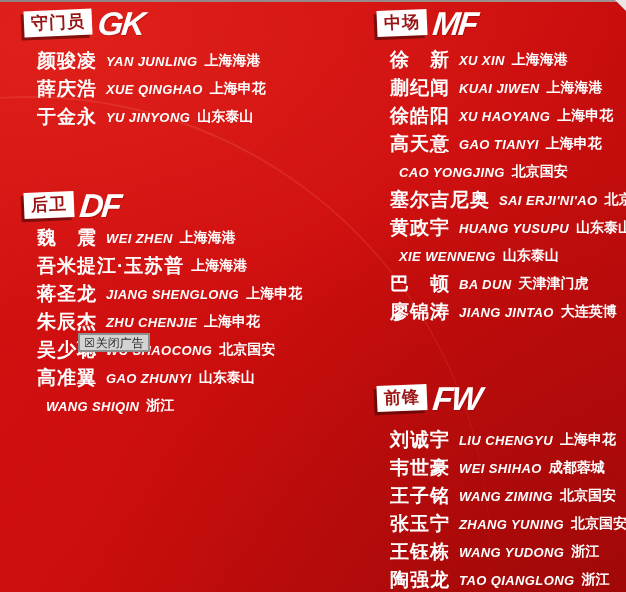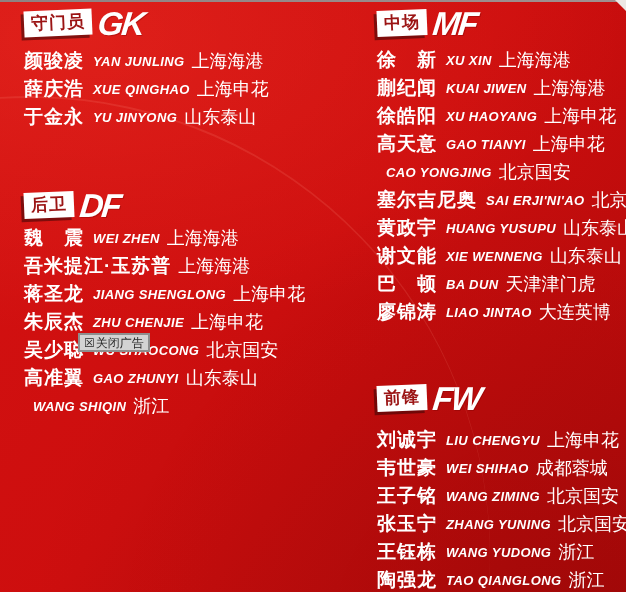--- a/index.html
+++ b/index.html
@@ -30,29 +30,29 @@
 
   .hdr{display:flex;align-items:center;height:30px;}
   .badge{display:inline-block;background:#fff;color:#9b1414;
     font-weight:bold;font-size:17px;line-height:1;letter-spacing:1px;
     padding:4px 7px 5px;transform:rotate(-2.5deg);
     box-shadow:-3px 3px 0 rgba(55,5,5,0.55);}
   .big{color:#fff;font-size:33px;font-weight:800;font-style:italic;
     letter-spacing:-2px;line-height:1;margin-left:6px;
     transform:skewX(-6deg);text-shadow:1px 1px 0 rgba(120,0,0,0.35);}
 
-  ul.players{list-style:none;margin:0;padding:0;}
+  ul.players{list-style:none;margin:13px;padding:0;}
   #sec-gk ul.players{margin-top:9px;}
   #sec-df ul.players{margin-top:4px;}
   #sec-mf ul.players{margin-top:8px;}
   #sec-fw ul.players{margin-top:13px;}
   .row{height:28px;display:flex;align-items:center;white-space:nowrap;}
   .cn{font-size:19px;font-weight:bold;letter-spacing:1px;}
   .py{font-size:13px;font-weight:bold;letter-spacing:0.4px;margin-left:9px;font-style:italic;}
-  .club{font-size:18px;font-weight:normal;margin-left:7px;}
+  .club{font-size:14px;font-weight:bold;margin-left:7px;}
 
   .close-ad{position:absolute;left:78px;top:333px;z-index:20;
     display:flex;align-items:center;height:19px;box-sizing:border-box;
     padding:0 4px;background:#d3d3d3;border:2px solid #8e8e8e;
     color:#2a2a2a;font-size:12px;line-height:1;cursor:pointer;}
   .close-ad .x{font-size:12px;margin-right:1px;}
 </style>
 </head>
 <body>
 
@@ -162,32 +162,31 @@
         <span class="cn">塞尔吉尼奥</span>
         <span class="py">SAI ERJI'NI'AO</span>
         <span class="club">北京国安</span>
       </li>
       <li class="row">
         <span class="cn">黄政宇</span>
         <span class="py">HUANG YUSUPU</span>
         <span class="club">山东泰山</span>
       </li>
       <li class="row">
-        <span class="cn">谢文能</span>
         <span class="py">XIE WENNENG</span>
         <span class="club">山东泰山</span>
       </li>
       <li class="row">
         <span class="cn">巴　顿</span>
         <span class="py">BA DUN</span>
         <span class="club">天津津门虎</span>
       </li>
       <li class="row">
         <span class="cn">廖锦涛</span>
-        <span class="py">LIAO JINTAO</span>
+        <span class="py">JIANG JINTAO</span>
         <span class="club">大连英博</span>
       </li>
     </ul>
   </section>
 
   <section class="sec" id="sec-fw">
     <div class="hdr">
       <span class="badge">前锋</span>
       <span class="big">FW</span>
     </div>

